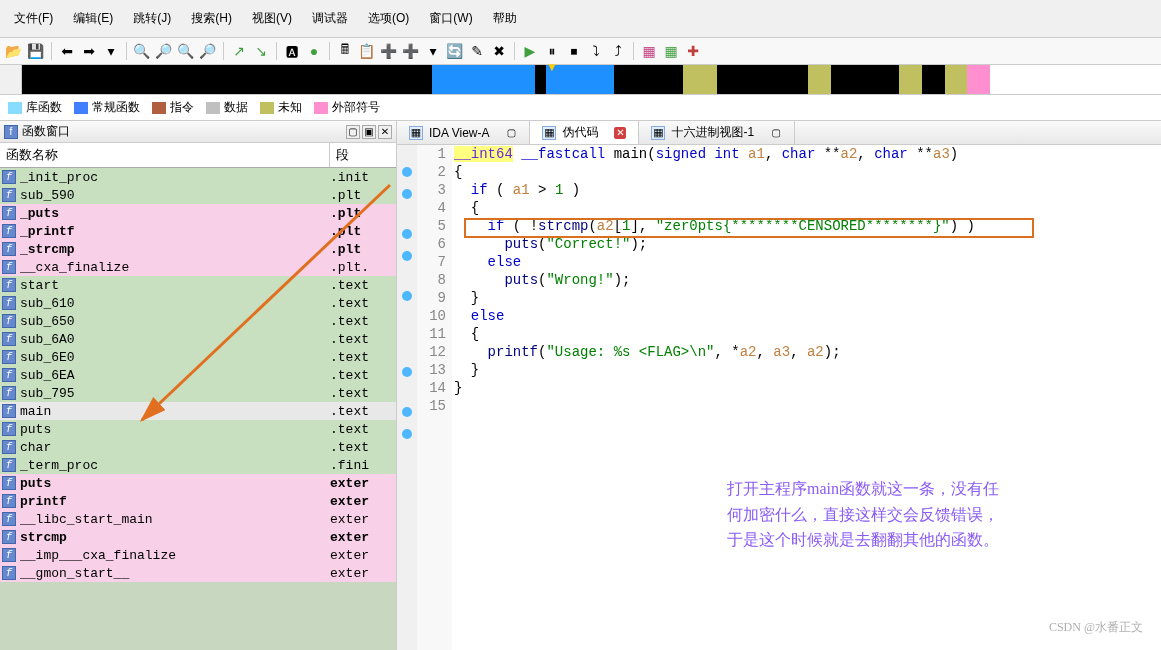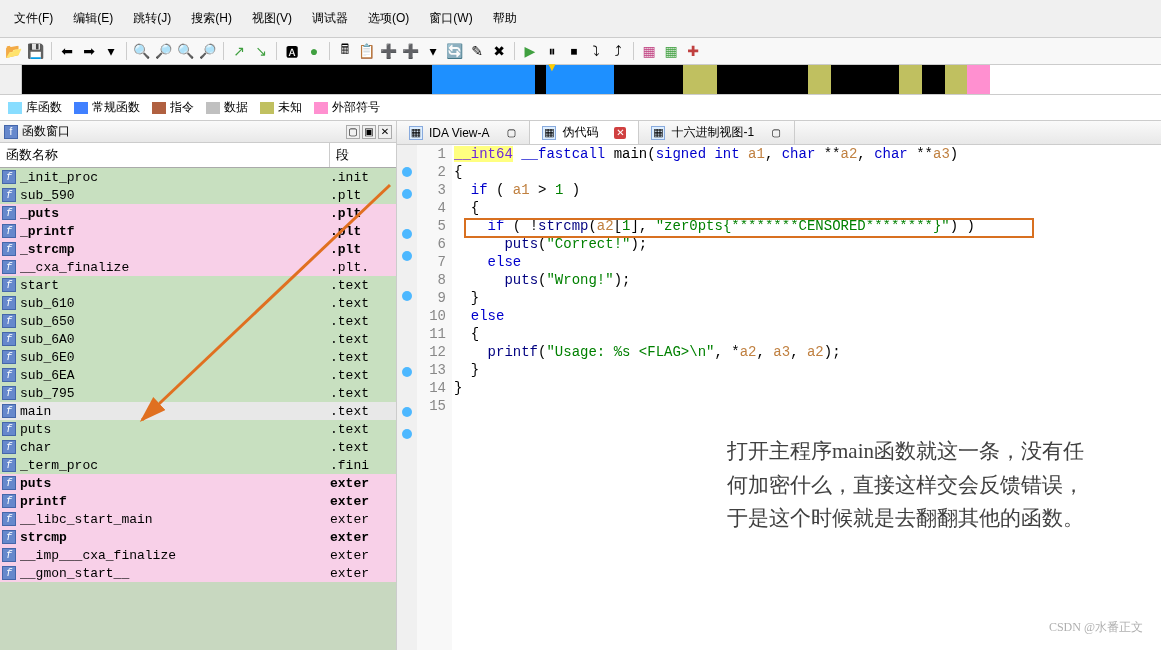--- a/index.html
+++ b/index.html
@@ -48,21 +48,21 @@
 .code-lines { flex: 1; padding-left: 2px; position: relative; }
 .code-line { height: 18px; line-height: 18px; white-space: pre; }
 .kw { color: #0000cc; }
 .ty { color: #6d28d9; background: #ffff80; }
 .str { color: #008000; }
 .var { color: #c08040; }
 .num { color: #008000; }
 .fn { color: #000080; }
 .highlight-box { position: absolute; border: 2px solid #d87020; }
 .arrow-svg { position: absolute; pointer-events: none; }
-.annotation { position: absolute; color: #404040; font-size: 21px; line-height: 1.6; font-family: "Microsoft YaHei"; }
+.annotation { position: absolute; color: #8b5cf6; font-size: 16px; line-height: 1.6; font-family: "Microsoft YaHei"; margin-top: 41px; }
 .watermark { position: absolute; right: 18px; bottom: 14px; color: rgba(120,120,120,0.6); font-size: 12px; font-family: "Microsoft YaHei"; }
 </style>
 </head>
 <body>
 
 <div class="menubar">
   <span>文件(F)</span>
   <span>编辑(E)</span>
   <span>跳转(J)</span>
   <span>搜索(H)</span>

